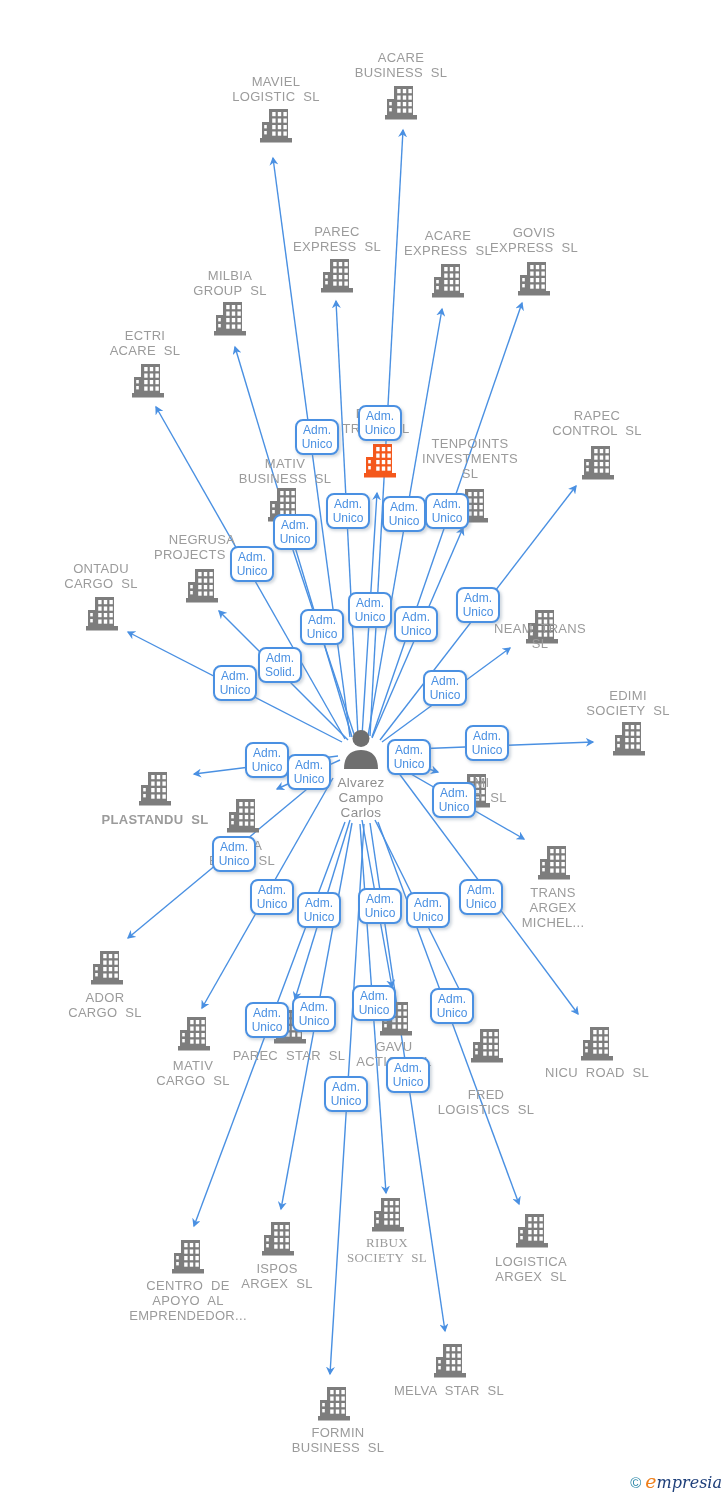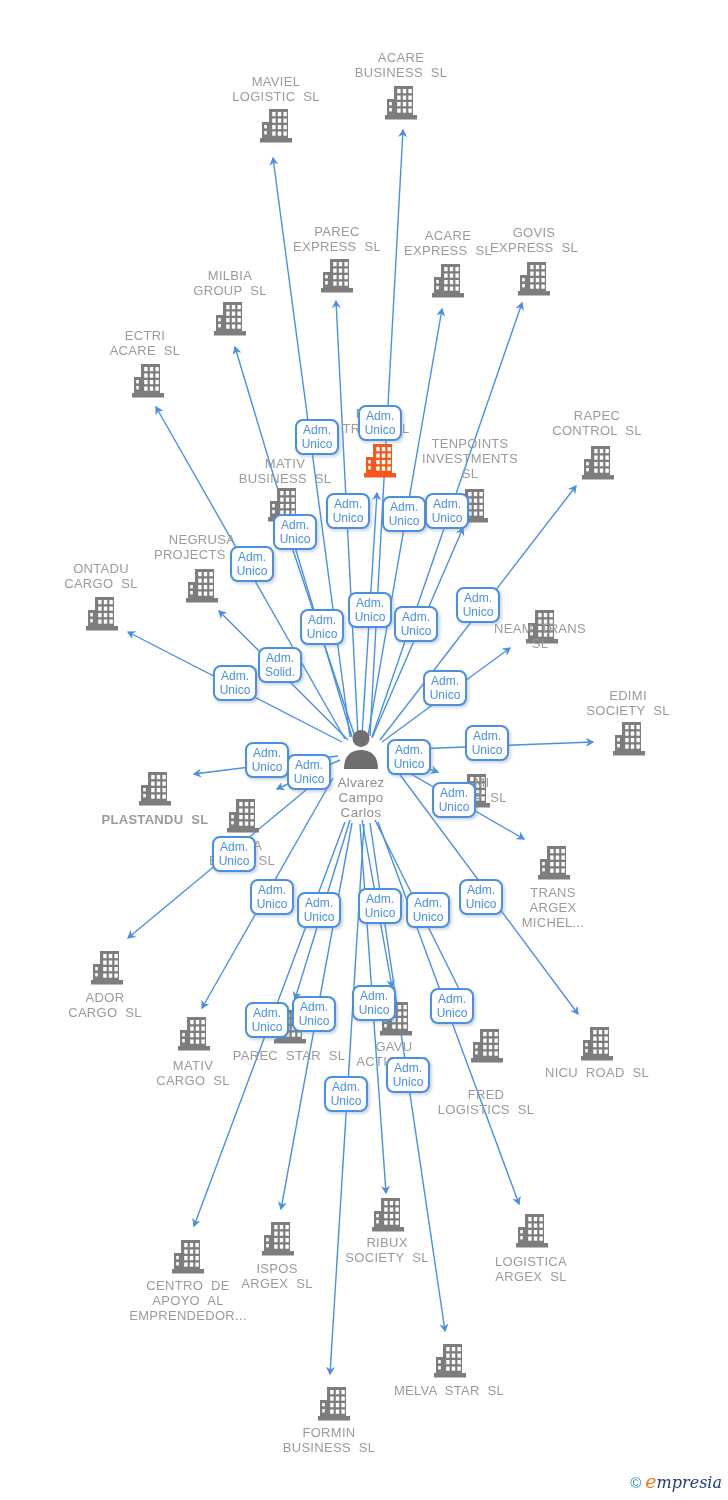--- a/index.html
+++ b/index.html
@@ -762,21 +762,21 @@
           <rect x="13.2" y="18" width="3.4" height="4.2" fill="#fff"></rect>
           <rect x="18.8" y="18" width="3.4" height="4.2" fill="#fff"></rect>
           <rect x="24.4" y="18" width="3.4" height="4.2" fill="#fff"></rect>
           <rect x="13.2" y="24.5" width="3.4" height="4.2" fill="#fff"></rect>
           <rect x="18.8" y="24.5" width="3.4" height="4.2" fill="#fff"></rect>
           <rect x="24.4" y="24.5" width="3.4" height="4.2" fill="#fff"></rect>
           <rect x="5.2" y="18" width="2.6" height="3.4" fill="#fff"></rect>
           <rect x="5.2" y="24" width="2.6" height="3.4" fill="#fff"></rect>
         </svg>
       </div>
-      <div class="company-label" style="left: 277px; top: 1235px;">
+      <div class="company-label" style="left: 277px; top: 1235px; font-family: Liberation Serif, serif;">
         <div>RIBUX</div>
         <div>SOCIETY SL</div>
       </div>
       <div class="building" style="left: 515px; top: 1212px;">
         <svg viewBox="0 0 34 36" xmlns="http://www.w3.org/2000/svg">
           <rect x="10" y="2" width="19" height="30" fill="currentColor"></rect>
           <rect x="3" y="15" width="9" height="17" fill="currentColor"></rect>
           <rect x="1" y="31" width="32" height="4.5" fill="currentColor"></rect>
           <rect x="13.2" y="5" width="3.4" height="4.2" fill="#fff"></rect>
           <rect x="18.8" y="5" width="3.4" height="4.2" fill="#fff"></rect>
@@ -836,21 +836,21 @@
           <rect x="13.2" y="18" width="3.4" height="4.2" fill="#fff"></rect>
           <rect x="18.8" y="18" width="3.4" height="4.2" fill="#fff"></rect>
           <rect x="24.4" y="18" width="3.4" height="4.2" fill="#fff"></rect>
           <rect x="13.2" y="24.5" width="3.4" height="4.2" fill="#fff"></rect>
           <rect x="18.8" y="24.5" width="3.4" height="4.2" fill="#fff"></rect>
           <rect x="24.4" y="24.5" width="3.4" height="4.2" fill="#fff"></rect>
           <rect x="5.2" y="18" width="2.6" height="3.4" fill="#fff"></rect>
           <rect x="5.2" y="24" width="2.6" height="3.4" fill="#fff"></rect>
         </svg>
       </div>
-      <div class="company-label" style="left: 219px; top: 1425px;">
+      <div class="company-label" style="left: 228px; top: 1425px;">
         <div>FORMIN</div>
         <div>BUSINESS SL</div>
       </div>
       <div class="person" style="left: 339px; top: 729px;">
         <svg viewBox="0 0 44 40" xmlns="http://www.w3.org/2000/svg">
           <circle cx="22" cy="9.5" r="8.5" fill="currentColor"></circle>
           <path d="M5,40 C5,25.5 13,21 22,21 C31,21 39,25.5 39,40 Z" fill="currentColor"></path>
         </svg>
       </div>
       <div class="person-label" style="left: 281px; top: 775px;">

